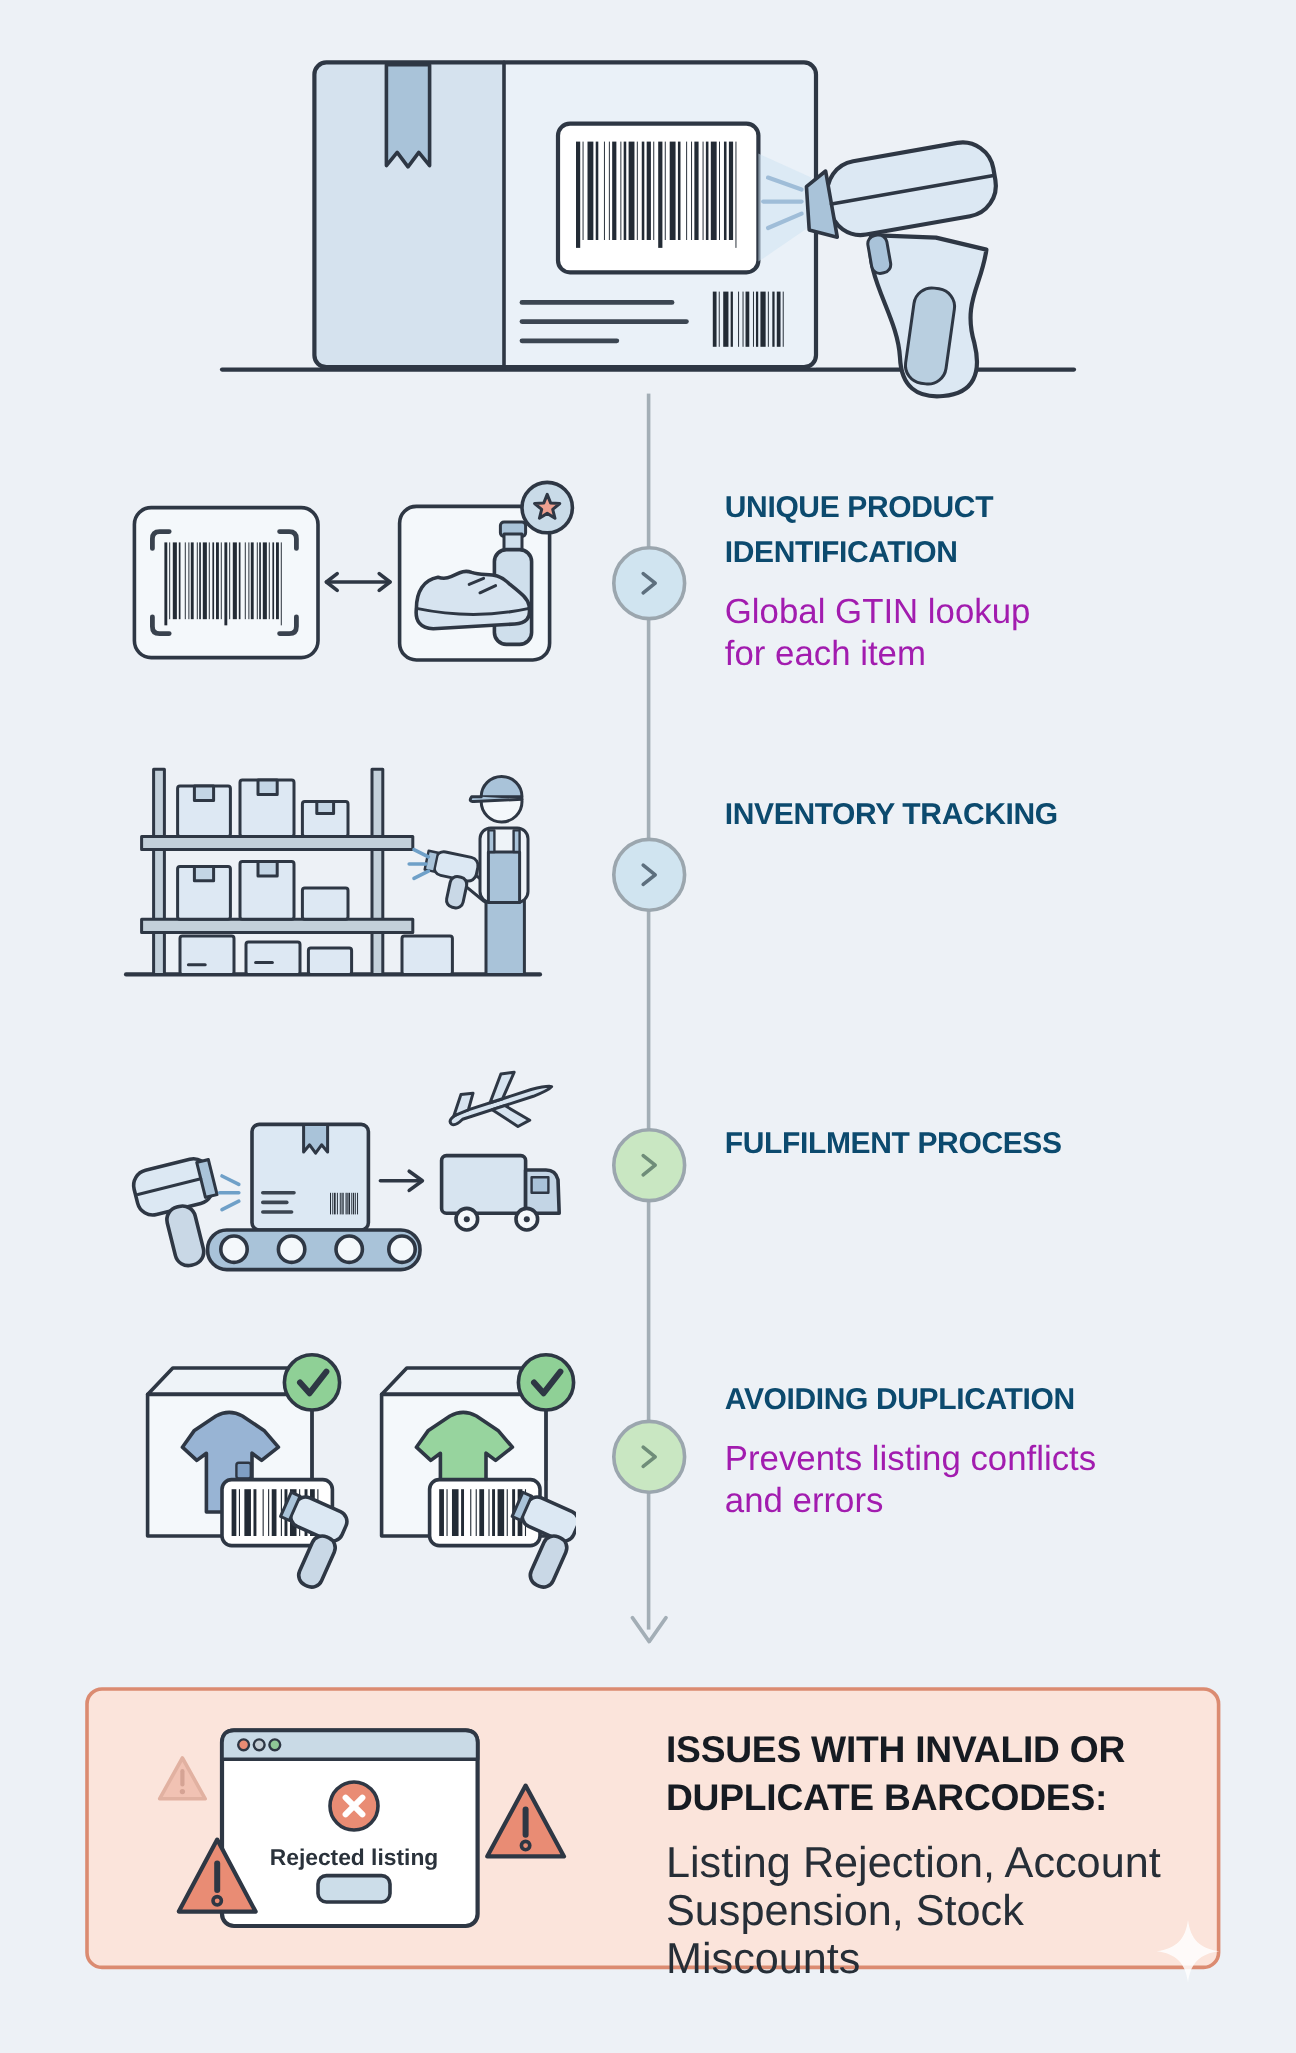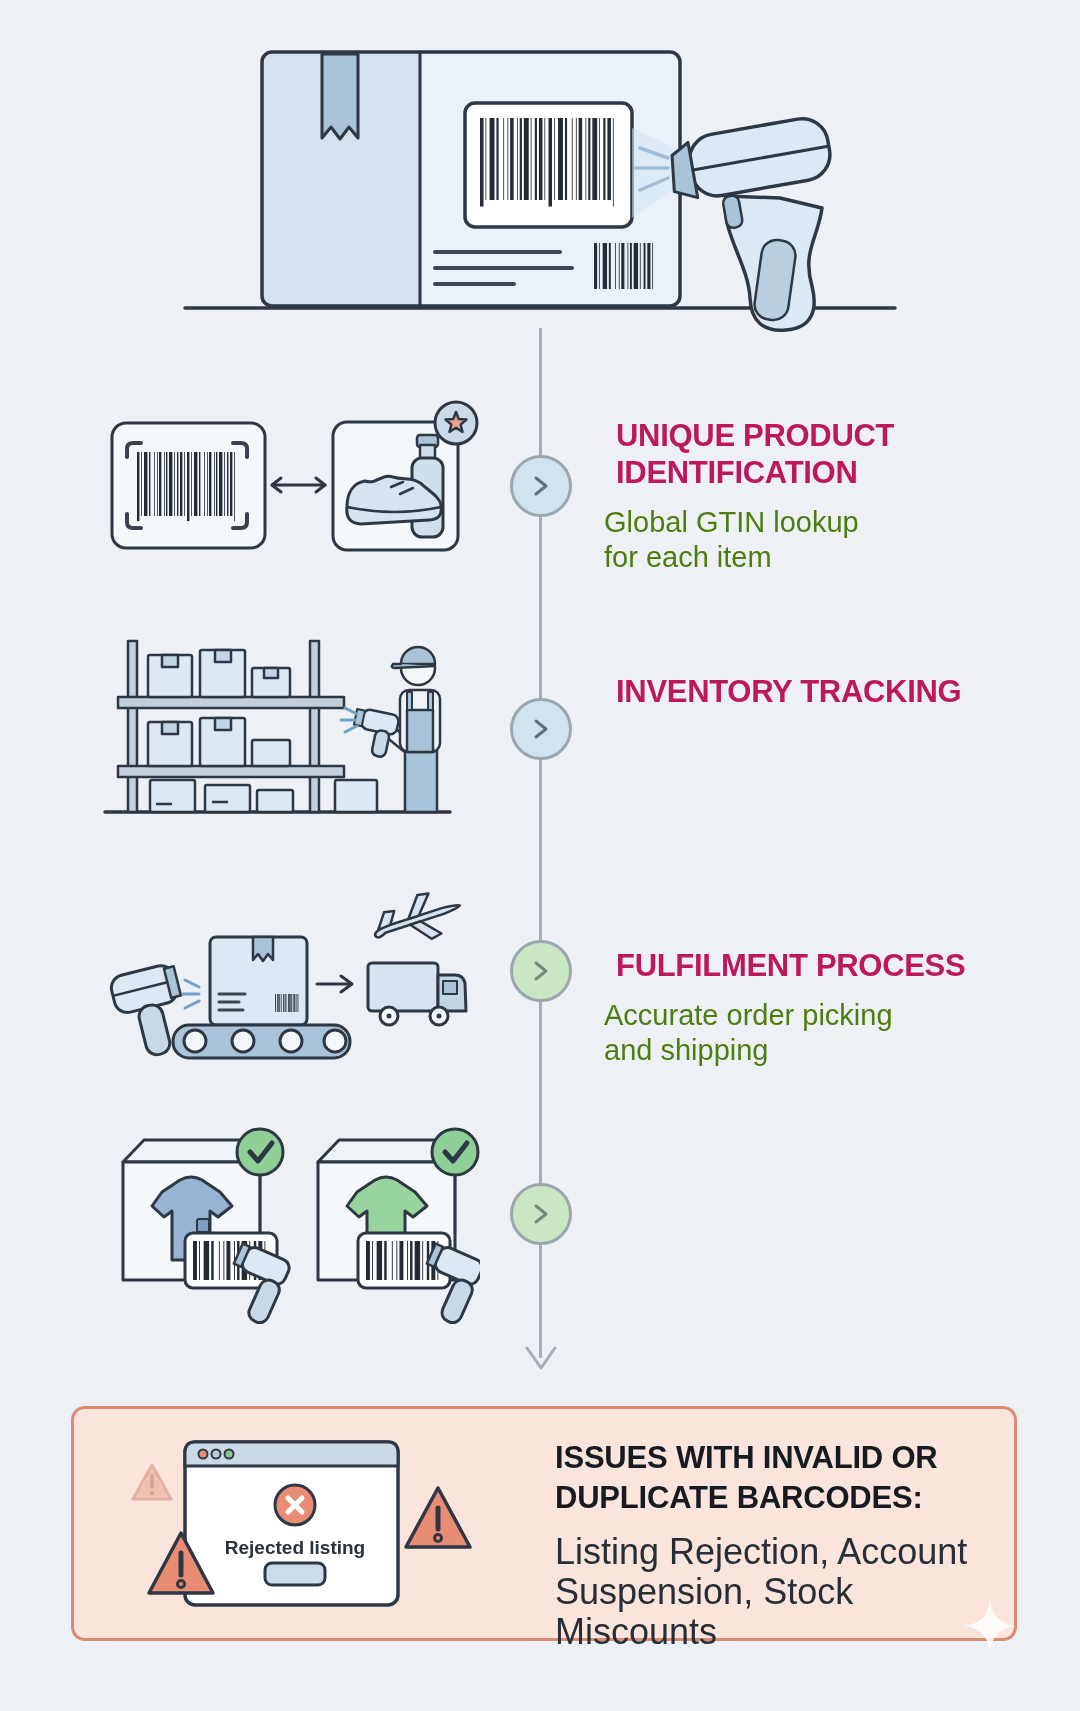--- a/index.html
+++ b/index.html
@@ -15,26 +15,26 @@
   .node{
     position:absolute;width:62px;height:62px;box-sizing:border-box;
     border:3px solid #9ba6ae;border-radius:50%;
     display:flex;align-items:center;justify-content:center;
   }
   .node-blue svg{stroke:#5d6f7e;}
   .node-green svg{stroke:#6f8d79;}
   
   .sec-text{position:absolute;left:604px;width:450px;color:#161b22;}
   .sec-text h2{
-    margin:12px;font-size:31px;line-height:37px;font-weight:bold;
-    letter-spacing:-0.3px;white-space:pre-line;color:#be185d;
+    margin:0;font-size:25px;line-height:37px;font-weight:bold;
+    letter-spacing:-0.3px;white-space:pre-line;color:#0c4a6e;
   }
   .sec-text p{
     margin:14px 0 0 0;font-size:29px;line-height:35px;font-weight:normal;
-    white-space:pre-line;color:#4d7c0f;
+    white-space:pre-line;color:#a21caf;
   }
   
   .alert-panel{
     position:absolute;left:71px;top:1406px;width:946px;height:235px;
     box-sizing:border-box;border:3px solid #db8b71;border-radius:14px;
     background:#fbe4db;
   }
   .alert-text{position:absolute;left:523px;top:1438px;width:470px;margin-left:32px;}
   .alert-text h2{
     margin:0;font-size:31px;line-height:40px;font-weight:bold;
@@ -452,22 +452,25 @@
     <h2>UNIQUE PRODUCT
 IDENTIFICATION</h2>
     <p>Global GTIN lookup
 for each item</p>
   </div>
   <div class="sec-text" style="top:661px">
     <h2>INVENTORY TRACKING</h2>
   </div>
   <div class="sec-text" style="top:935px">
     <h2>FULFILMENT PROCESS</h2>
-    <p>Accurate order picking
-and shipping</p>
+  </div>
+  <div class="sec-text" style="top:1148px">
+    <h2>AVOIDING DUPLICATION</h2>
+    <p>Prevents listing conflicts
+and errors</p>
   </div>
 
   <div class="alert-panel" style="background: rgb(251, 228, 219); border-color: rgb(219, 139, 113);"></div>
 
   <svg class="abs" style="left:95px;top:1435px" width="390" height="200" viewBox="0 0 390 200">
     <g stroke-linecap="round" stroke-linejoin="round">
 
       <g opacity="0.5">
         <path d="M57,30 L76,64 L38,64 Z" fill="#e8a18d" stroke="#c97f68" stroke-width="3" stroke-linejoin="round"></path>
         <line x1="57" y1="41" x2="57" y2="52" stroke="#b06450" stroke-width="3.5"></line>

